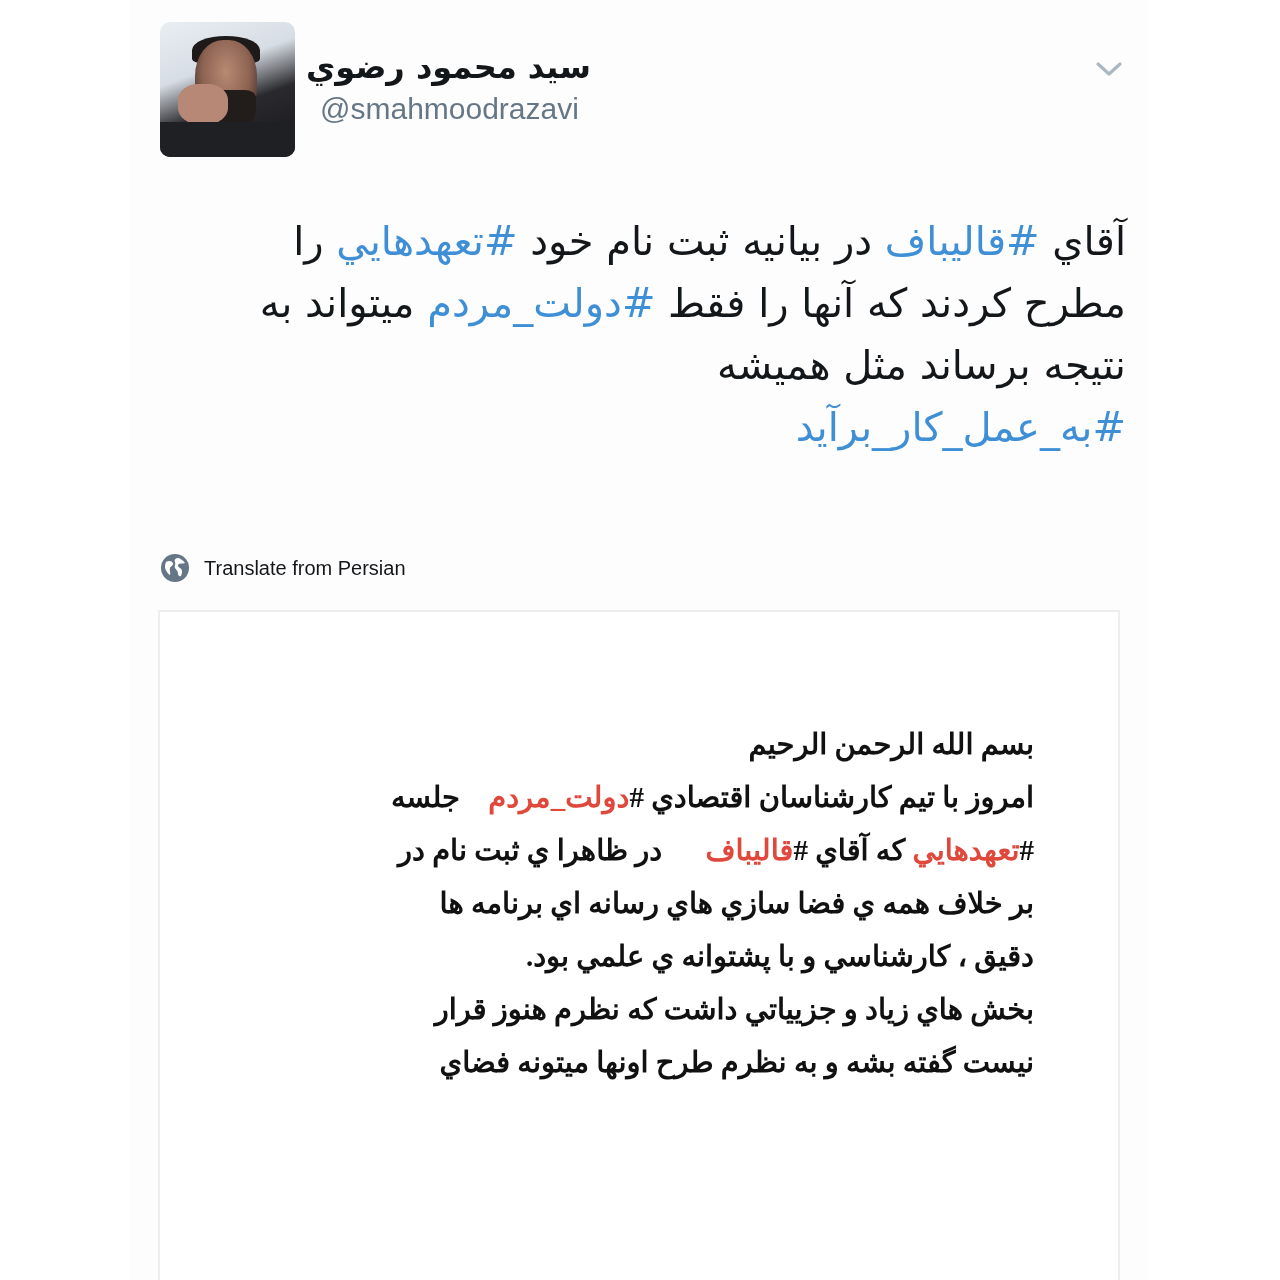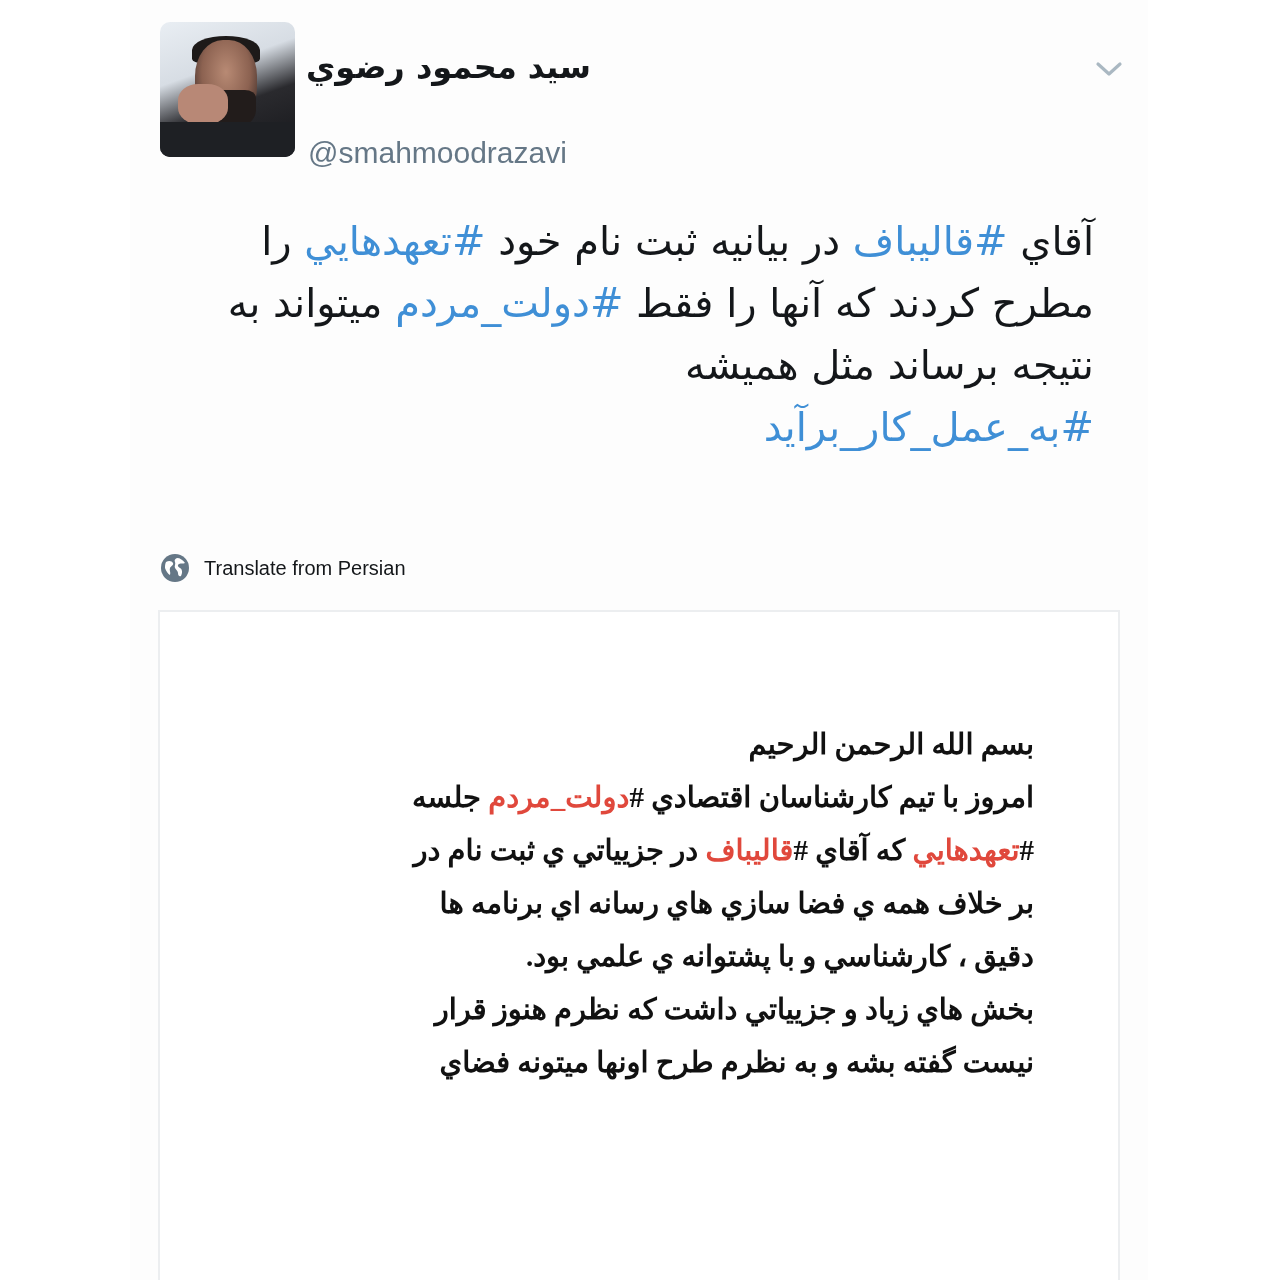--- a/index.html
+++ b/index.html
@@ -40,31 +40,30 @@
     background:#1e2024;
   }
   .display-name {
     position:absolute; left:306px; top:48px; width:300px;
     font-size:32px; font-weight:bold; color:#14171a;
     direction:rtl; text-align:left;
     font-family:"DejaVu Sans", sans-serif;
   }
   .display-name span { direction:rtl; unicode-bidi:isolate; }
   .handle {
-    position:absolute; left:308px; top:92px;
+    position:absolute; left:320px; top:92px;
     font-size:30px; color:#657786;
     font-family:"Liberation Sans", sans-serif;
-    margin-top:44px;
   }
   .caret {
     position:absolute; left:1094px; top:58px; width:30px; height:22px;
     cursor:pointer;
   }
   .tweet-text {
-    position:absolute; left:144px; top:210px; width:950px;
+    position:absolute; left:176px; top:210px; width:950px;
     direction:rtl; text-align:right;
     font-size:40px; line-height:62px; color:#14171a;
     font-family:"DejaVu Sans", sans-serif;
   }
   .tweet-text .line { display:block; white-space:nowrap; }
   .hashtag { color:#3f8fd6; cursor:pointer; }
   .translate {
     position:absolute; left:160px; top:550px; height:36px;
     display:flex; align-items:center; cursor:pointer;
   }
@@ -122,19 +121,19 @@
     <circle cx="15" cy="15" r="14" fill="#657786"></circle>
     <path d="M6 9 C9 7 12 8 13 10 C14 12 11 13 10 15 C9 17 11 19 10 22 C8 21 6 18 5 15 C5 13 5 11 6 9 Z" fill="#ffffff"></path>
     <path d="M17 5 C20 5 23 7 25 10 C23 11 21 10 19 11 C17 12 18 14 20 15 C22 16 23 19 21 23 C19 24 18 22 18 20 C18 18 16 17 15 15 C14 13 16 11 15 9 C14 7 15 6 17 5 Z" fill="#ffffff"></path>
   </svg>
   <span class="label">Translate from Persian</span>
 </div>
 
 <div class="media-card"></div>
 <div class="statement" id="statement">
     <span class="line"><span>بسم الله الرحمن الرحيم</span></span>
-    <span class="line"><span>امروز با تيم كارشناسان اقتصادي #</span><span class="red-tag" style="color: rgb(224, 72, 60);">دولت_مردم</span><span> جلسه</span></span>
-    <span class="line"><span>#</span><span class="red-tag" style="color: rgb(224, 72, 60);">تعهدهايي</span><span> كه آقاي #</span><span class="red-tag" style="color: rgb(224, 72, 60);">قاليباف</span><span> در جزيياتي ي ثبت نام در</span></span>
+    <span class="line"><span>امروز با تيم كارشناسان اقتصادي #</span><span class="red-tag" style="color: rgb(224, 72, 60); margin-left: 21px;">دولت_مردم</span><span> جلسه</span></span>
+    <span class="line"><span>#</span><span class="red-tag" style="color: rgb(224, 72, 60);">تعهدهايي</span><span> كه آقاي #</span><span class="red-tag" style="color: rgb(224, 72, 60); margin-left: 36px;">قاليباف</span><span> در ظاهرا ي ثبت نام در</span></span>
     <span class="line"><span>بر خلاف همه ي فضا سازي هاي رسانه اي برنامه ها</span></span>
     <span class="line"><span>دقيق ، كارشناسي و با پشتوانه ي علمي بود.</span></span>
     <span class="line"><span>بخش هاي زياد و جزيياتي داشت كه نظرم هنوز قرار</span></span>
     <span class="line"><span>نيست گفته بشه و به نظرم طرح اونها ميتونه فضاي</span></span>
   </div>
 
 </body></html>

